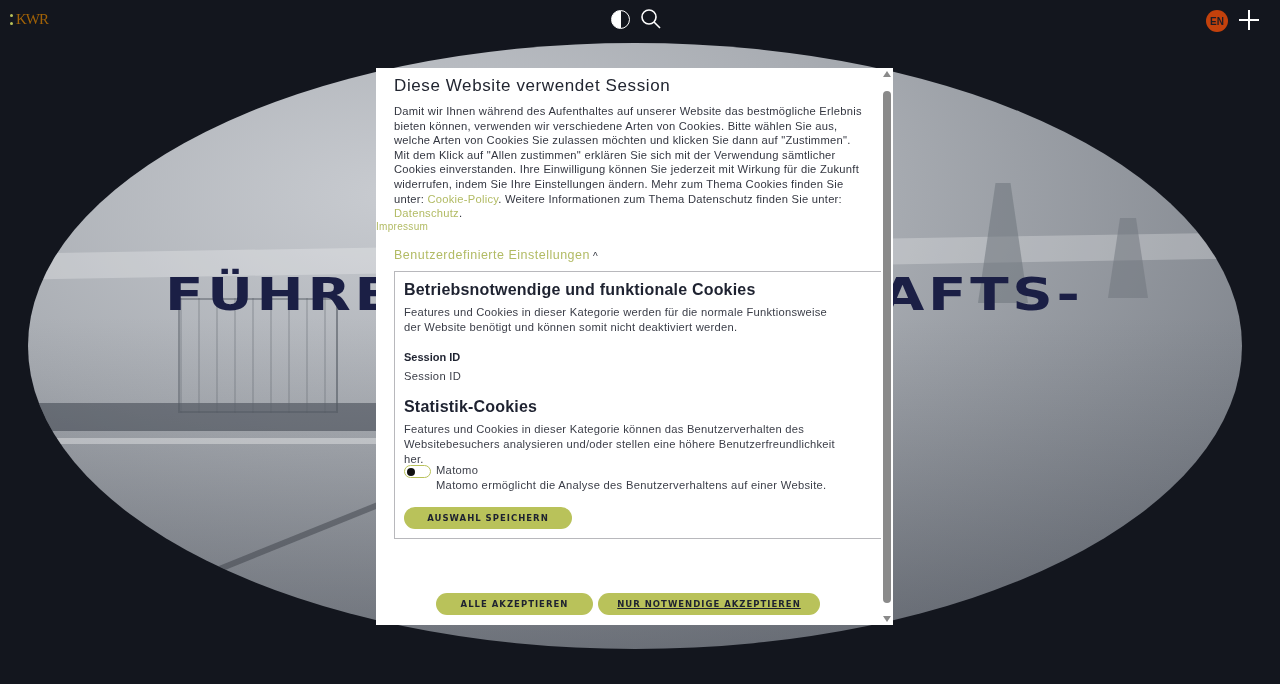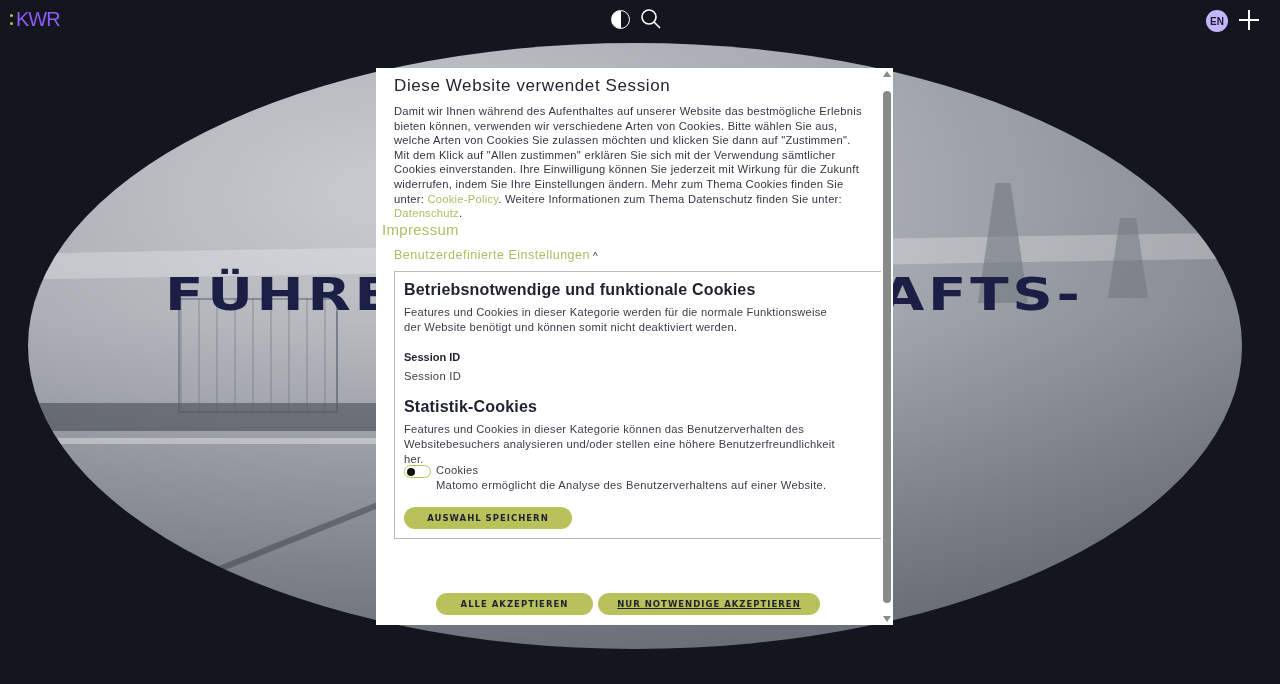--- a/index.html
+++ b/index.html
@@ -15,32 +15,32 @@
       position: absolute; left: 0; top: 0; width: 1280px; height: 40px;
       z-index: 5;
     }
     .logo {
       position: absolute; left: 10px; top: 9px; width: 62px; height: 20px;
       display: flex; align-items: center;
     }
     .logo .dots { display: flex; flex-direction: column; gap: 5px; margin-right: 3px; }
     .logo .dots span { width: 3px; height: 3px; border-radius: 50%; background: #b9c25a; display: block; }
     .logo .word {
-      color: #8b5cf6; font-size: 20px; font-weight: 300; letter-spacing: -1px;
-      font-family: Liberation Sans, sans-serif; line-height: 20px;
+      color: #a16207; font-size: 15px; font-weight: 300; letter-spacing: -1px;
+      font-family: Liberation Serif, serif; line-height: 20px;
     }
     .contrast-btn {
       position: absolute; left: 611px; top: 10px; width: 19px; height: 19px;
       border-radius: 50%; border: 1.5px solid #fff; overflow: hidden;
       background: linear-gradient(90deg, #fff 50%, #13161e 50%); cursor: pointer;
     }
     .search-btn { position: absolute; left: 640px; top: 8px; width: 22px; height: 22px; cursor: pointer; }
     .lang-btn {
       position: absolute; left: 1206px; top: 10px; width: 22px; height: 22px;
-      border-radius: 50%; background: #c4b5fd; color: #1a1d26;
+      border-radius: 50%; background: #c2410c; color: #1a1d26;
       font-size: 10px; font-weight: bold; display: flex; align-items: center; justify-content: center;
       cursor: pointer;
     }
     .menu-btn { position: absolute; left: 1239px; top: 10px; width: 20px; height: 20px; cursor: pointer; }
     .menu-btn::before, .menu-btn::after { content: ""; position: absolute; background: #fff; }
     .menu-btn::before { left: 9px; top: 0; width: 1.5px; height: 20px; }
     .menu-btn::after { left: 0; top: 9px; width: 20px; height: 1.5px; }
 
     
     .hero {
@@ -81,21 +81,21 @@
 
     .modal-title {
       position: absolute; left: 18px; top: 8px; font-size: 17px; color: #222631;
       letter-spacing: 0.6px; font-weight: 400;
     }
     .intro {
       position: absolute; left: 18px; top: 36px; width: 472px;
       font-size: 11.2px; line-height: 14.6px; color: #333640; letter-spacing: 0.25px;
     }
     .link { color: #b2bb64; cursor: pointer; }
-    .impressum { position: absolute; left: 6px; top: 153px; font-size: 15px; letter-spacing: 0.3px; }
+    .impressum { position: absolute; left: 0; top: 153px; font-size: 10px; letter-spacing: 0.3px; }
     .custom-toggle { position: absolute; left: 18px; top: 180px; font-size: 12.5px; letter-spacing: 0.5px; display: flex; align-items: flex-end; gap: 3px; }
     .custom-toggle .caret { color: #333640; font-size: 10px; margin-top: -4px; }
 
     .settings-box {
       position: absolute; left: 18px; top: 203px; width: 563px; height: 268px;
       border: 1px solid #b8b8bc; background: #fff;
     }
     .cat-title { position: absolute; left: 9px; font-size: 16px; font-weight: bold; color: #1e2230; letter-spacing: 0.2px; }
     .cat-desc { position: absolute; left: 9px; width: 440px; font-size: 11.2px; line-height: 15px; color: #3a3d47; letter-spacing: 0.25px; }
     .cookie-name { position: absolute; left: 9px; font-size: 11px; font-weight: bold; color: #1e2230; }
@@ -172,21 +172,21 @@
       <div class="cat-desc" style="top:33px">Features und Cookies in dieser Kategorie werden für die normale Funktionsweise der Website benötigt und können somit nicht deaktiviert werden.</div>
       <div class="cookie-name" style="top:79px">Session ID</div>
       <div class="cookie-val" style="top:98px">Session ID</div>
 
       <div class="cat-title" style="top:126px">Statistik-Cookies</div>
       <div class="cat-desc" style="top:150px">Features und Cookies in dieser Kategorie können das Benutzerverhalten des Websitebesuchers analysieren und/oder stellen eine höhere Benutzerfreundlichkeit her.</div>
 
       <div class="toggle">
           <div class="knob"></div>
         </div>
-      <div class="matomo-label">Cookies</div>
+      <div class="matomo-label">Matomo</div>
       <div class="matomo-desc">Matomo ermöglicht die Analyse des Benutzerverhaltens auf einer Website.</div>
 
       <div class="btn btn-save">AUSWAHL SPEICHERN</div>
     </div>
 
     <div class="btn btn-accept-all">ALLE AKZEPTIEREN</div>
     <div class="btn btn-accept-necessary">NUR NOTWENDIGE AKZEPTIEREN</div>
   </div>
 
   <div class="scrollbar">

